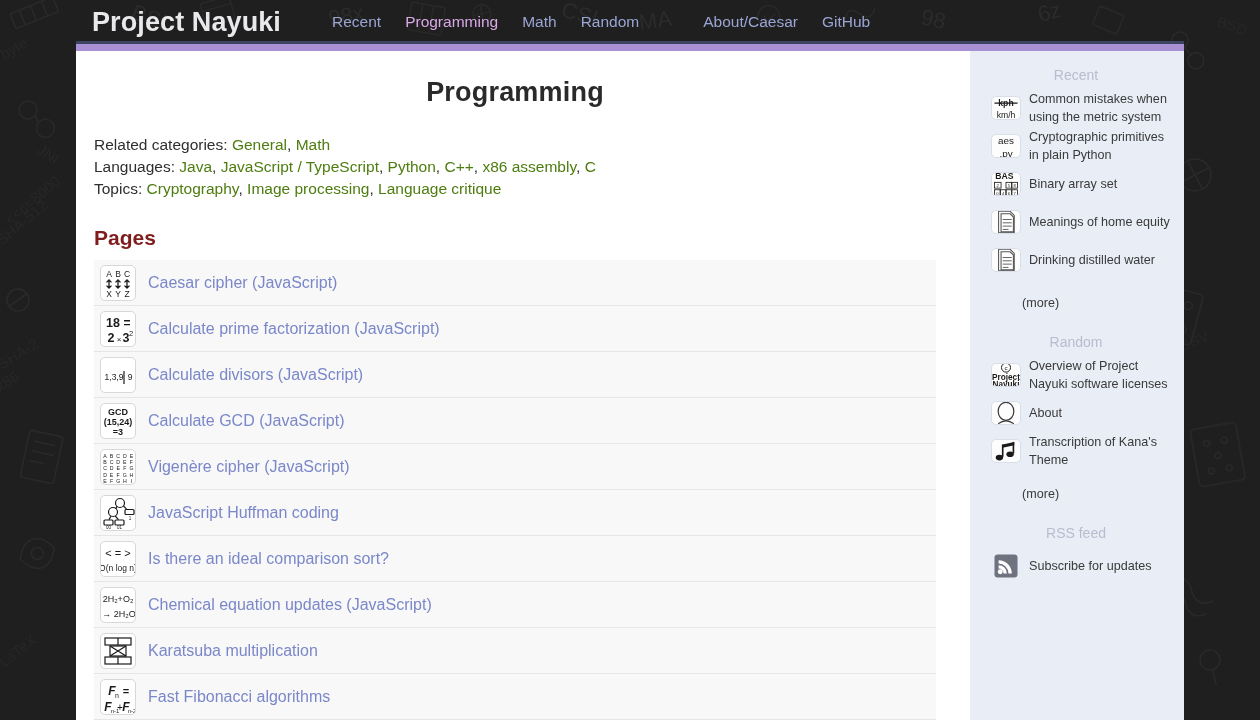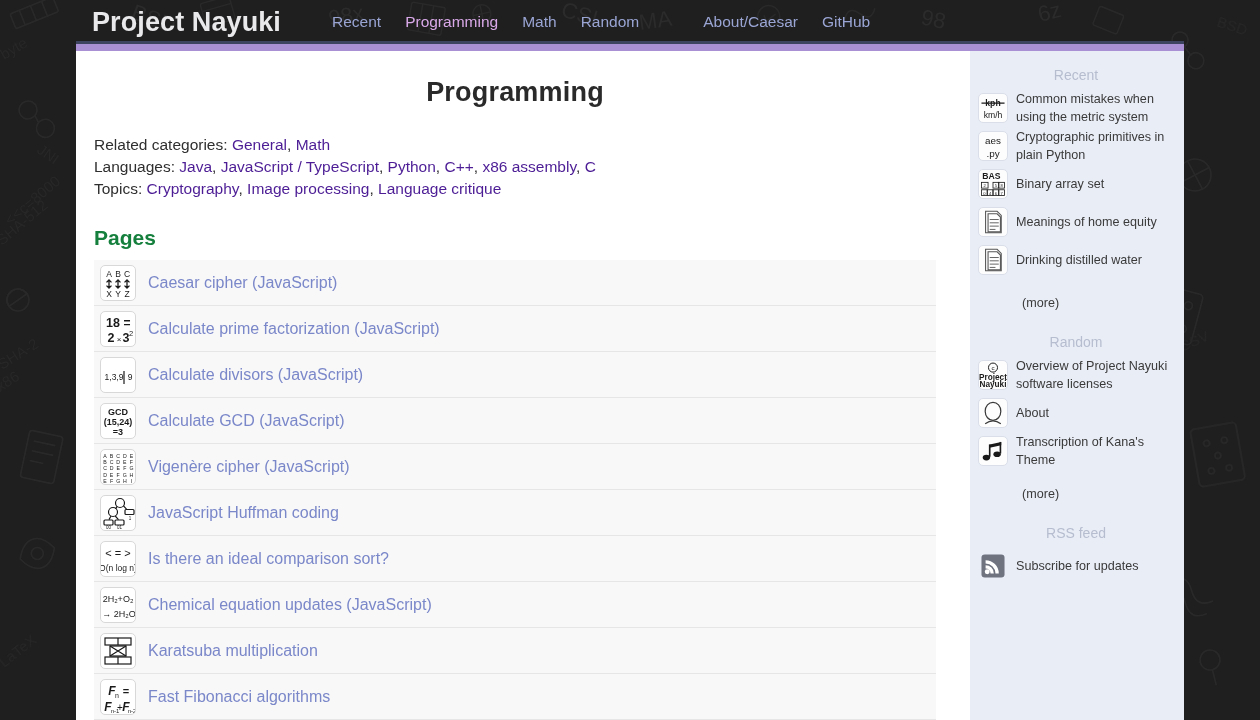--- a/index.html
+++ b/index.html
@@ -100,26 +100,26 @@
     margin: 8px 0 0 0;
     letter-spacing: 0.2px;
   }
   .meta {
     margin-top: 26px;
     font-size: 15.5px;
     color: #2f2f2f;
     line-height: 22px;
   }
   .meta div { margin-bottom: 0px; }
-  .meta a { color: #4c1d95; text-decoration: none; }
+  .meta a { color: #4d7c0f; text-decoration: none; }
 
   h2.section-title {
     font-size: 21px;
     font-weight: bold;
-    color: #15803d;
+    color: #7f1d1d;
     margin: 26px 0 10px 0;
   }
 
   ul.pagelist {
     list-style: none;
     margin: 0; padding: 0;
   }
   ul.pagelist li {
     display: flex;
     align-items: center;
@@ -165,23 +165,23 @@
   }
   .side-head.spaced { margin-top: 24px; }
   ul.sidelist { list-style: none; margin: 0; padding: 0; }
   ul.sidelist li {
     display: flex;
     align-items: center;
     min-height: 38px;
     padding: 1px 0;
   }
   .side-icon {
-    width: 30px; height: 30px;
+    width: 30px; height: 24px;
     min-width: 30px;
-    margin: 0 8px 0 0;
+    margin: 0 8px 0 13px;
     background: #fdfdfd;
     border: 1px solid #dadee8;
     border-radius: 5px;
     display: flex; align-items: center; justify-content: center;
     overflow: hidden;
   }
   ul.sidelist li a {
     color: #3a3a3a;
     text-decoration: none;
     line-height: 18px;

